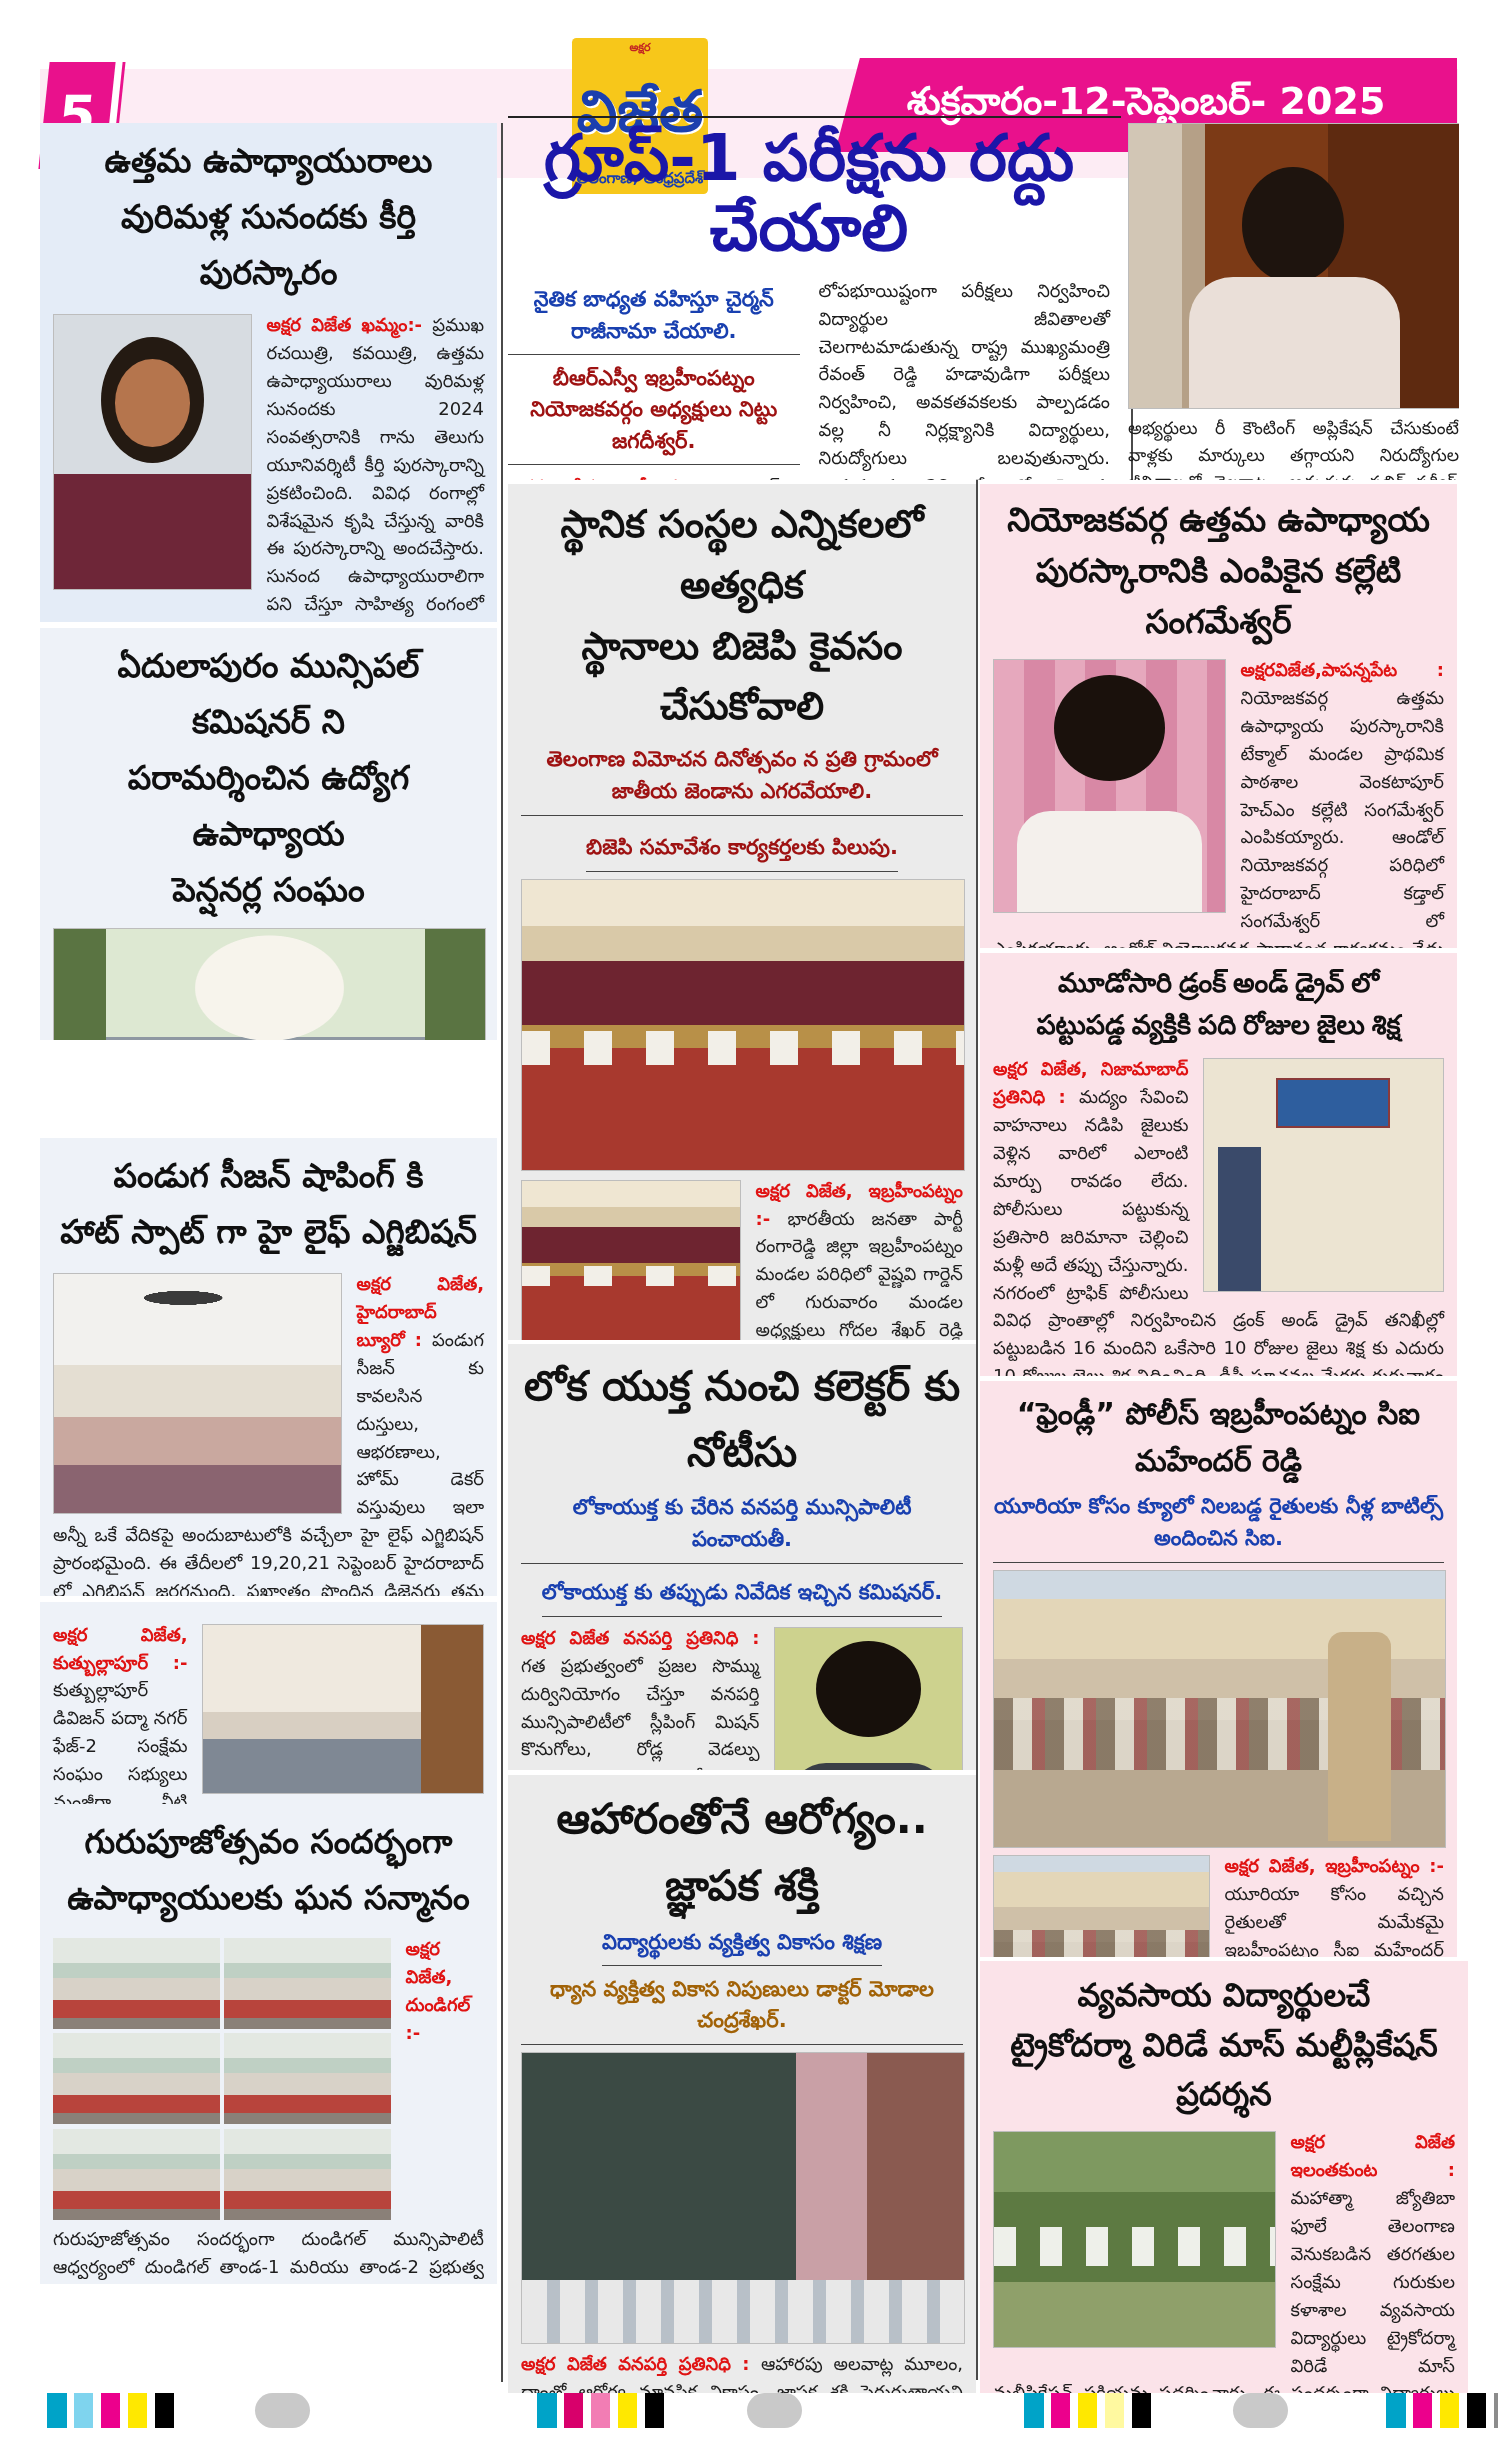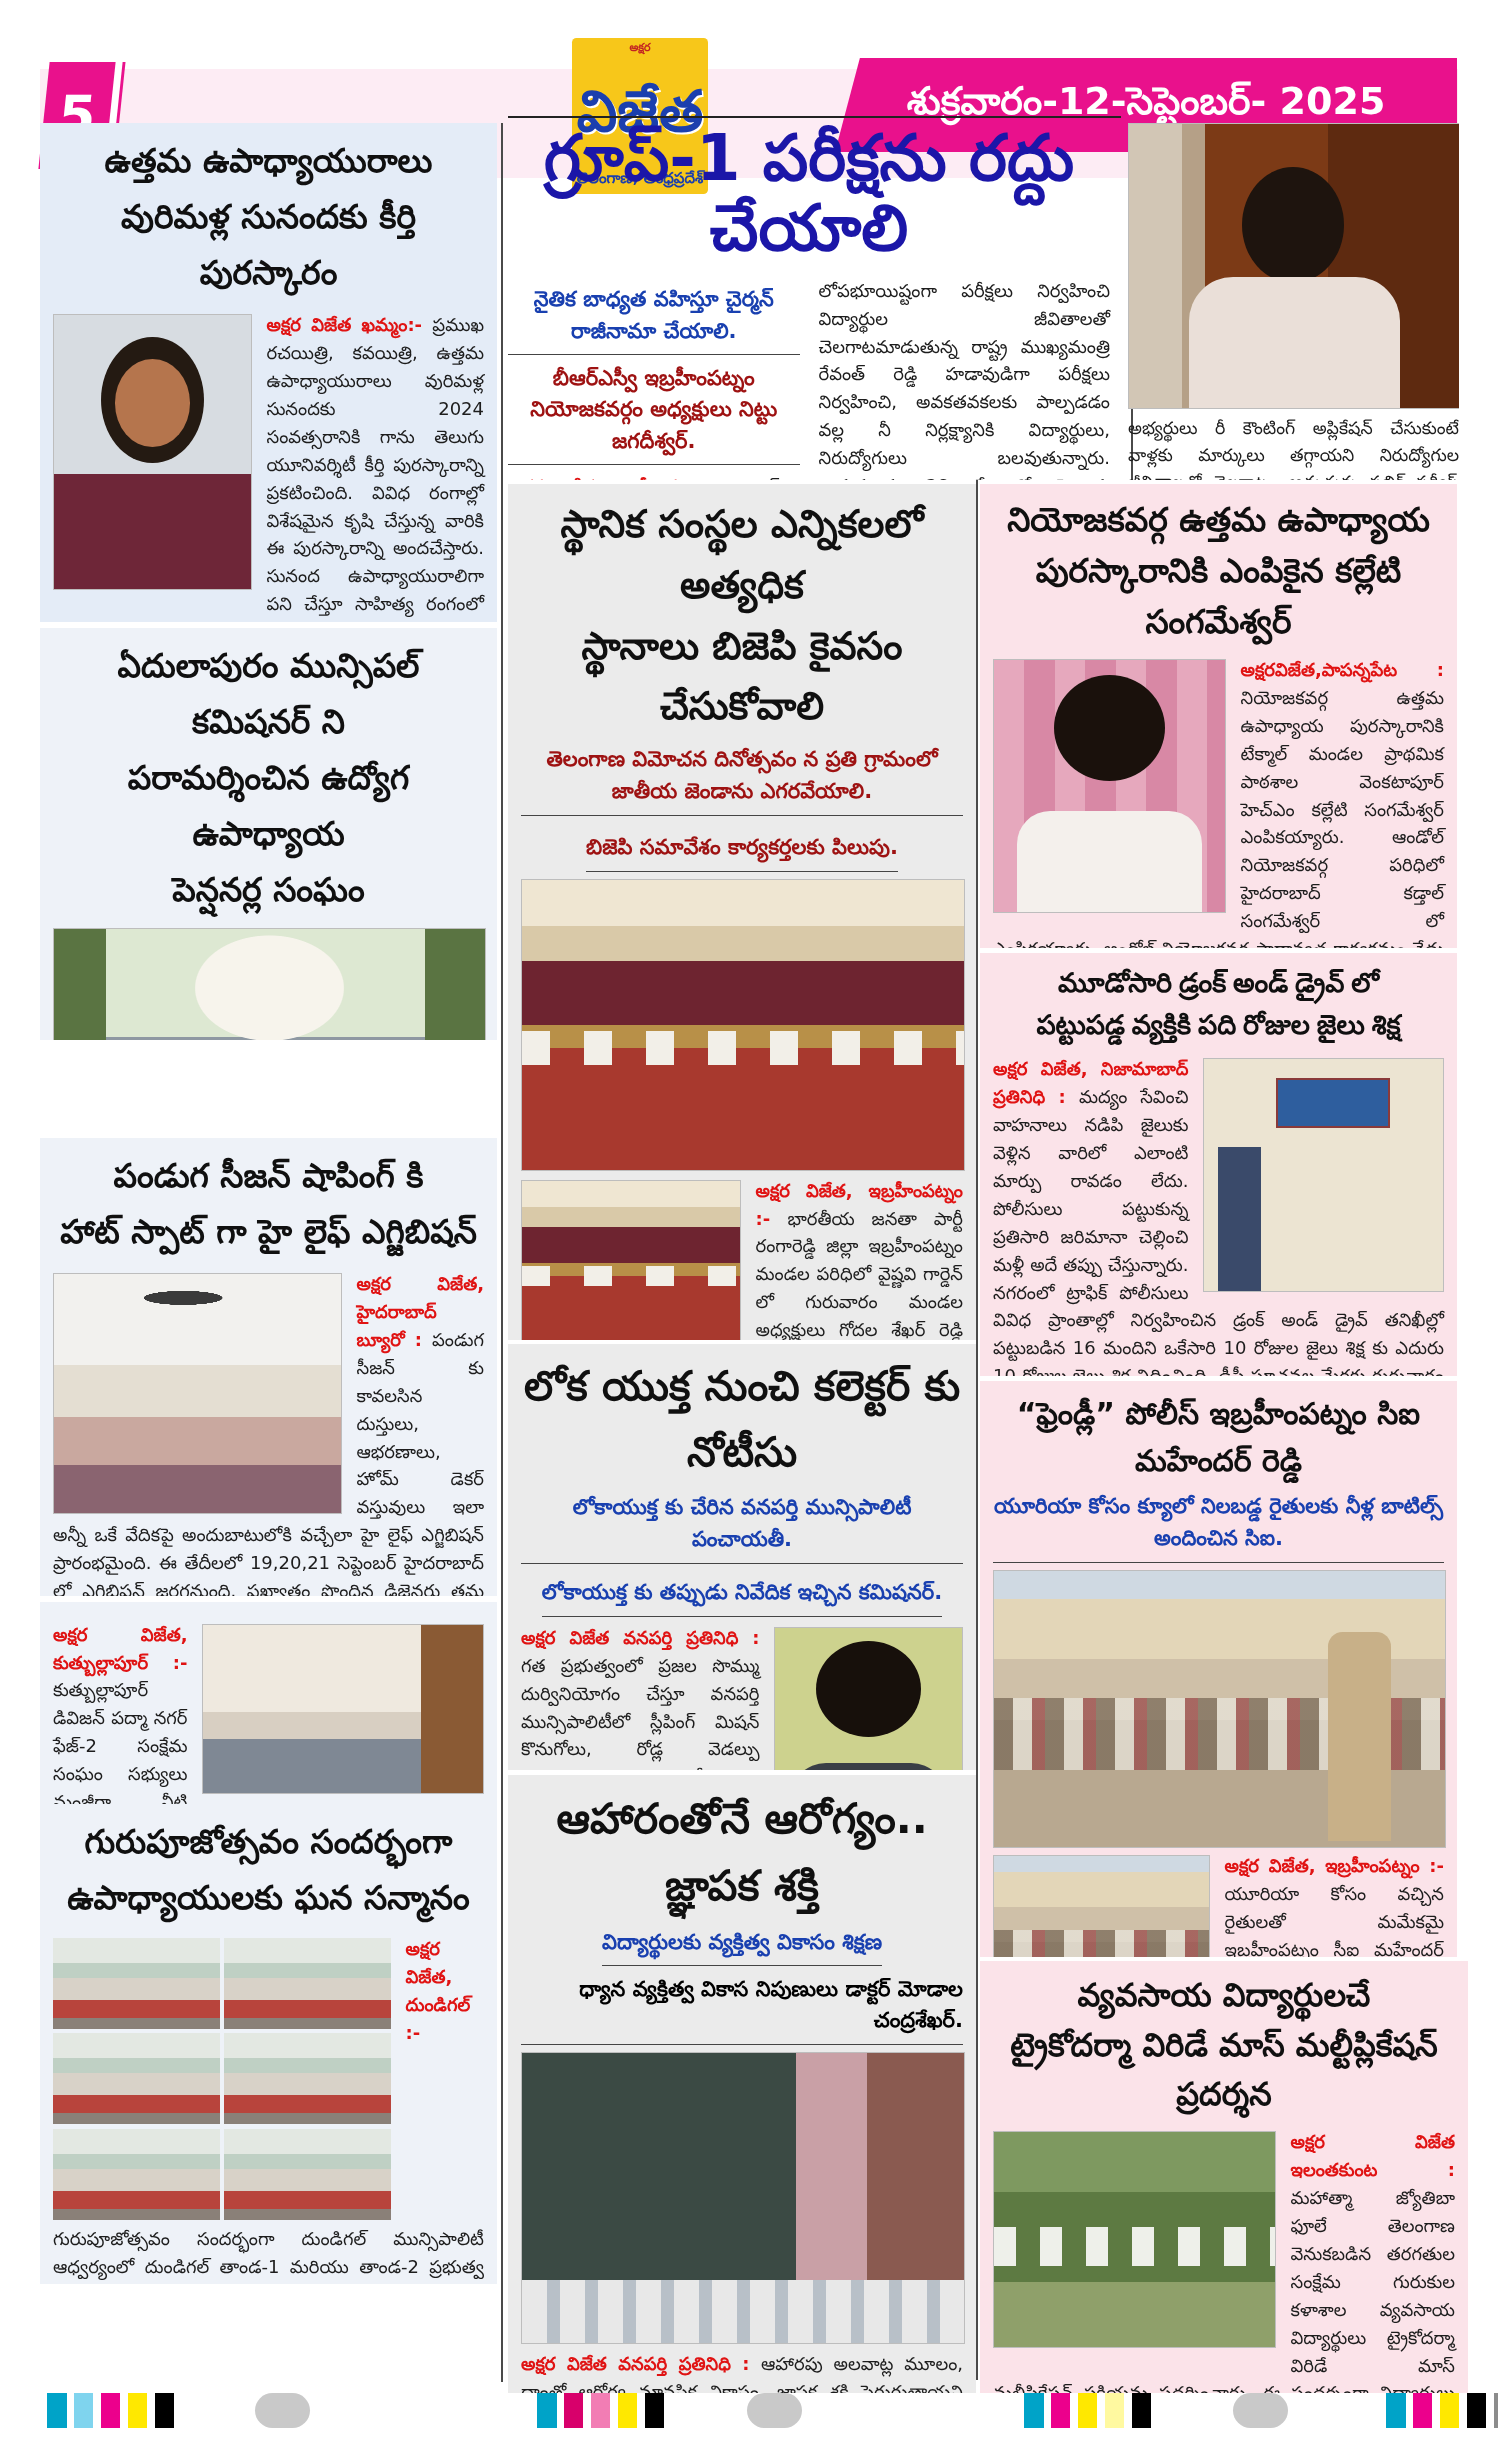--- a/index.html
+++ b/index.html
@@ -212,21 +212,21 @@
   <div class="body-text">
     <div class="photo ph-man-green fr" style="width:187px;height:218px;"></div>
     <span class="byline">అక్షర విజేత వనపర్తి ప్రతినిధి : </span><span>గత ప్రభుత్వంలో ప్రజల సొమ్ము దుర్వినియోగం చేస్తూ వనపర్తి మున్సిపాలిటీలో స్లీపింగ్ మిషన్ కొనుగోలు, రోడ్ల వెడల్పు సందర్భంగా అద్దెకు తీసుకున్న జెసిపిలు, ట్రాక్టర్ లు, వాడిన సందర్భంగా అక్రమాలు జరిగినట్లు ఫిర్యాదు చేయగా వనపర్తి మున్సిపల్ కమిషనర్ లోకాయుక్త కు తప్పుడు నివేదిక ఇచ్చినట్లు తెలిపారు. ఈ అంశంపై తెలంగాణ మున్సిపల్ కమిషన్ వెంకటేశ్వర్లు లోకాయుక్త పరిశీలనలో పలు అక్రమాలు జరిగినట్లు గుర్తించారు.</span>
     
   </div>
 </div>
 
 <div class="abs art bg-gray" style="left:508px;top:1775px;width:468px;height:618px;">
   <div class="hl hl-mid" style="font-size:42px;">ఆహారంతోనే ఆరోగ్యం.. జ్ఞాపక శక్తి</div>
   <div class="subhead sub-blue"><span>విద్యార్థులకు వ్యక్తిత్వ వికాసం శిక్షణ</span></div>
-  <div class="subhead" style="margin-top:1px;color:#000000;text-align:right;"><span>ధ్యాన వ్యక్తిత్వ వికాస నిపుణులు డాక్టర్ మోడాల చంద్రశేఖర్.</span></div>
+  <div class="subhead" style="margin-top:1px;color:#a16207;"><span>ధ్యాన వ్యక్తిత్వ వికాస నిపుణులు డాక్టర్ మోడాల చంద్రశేఖర్.</span></div>
   <div class="photo ph-blackboard" style="width:100%;height:290px;margin:5.8px 0;"></div>
   <div class="body-text">
     <span class="byline">అక్షర విజేత వనపర్తి ప్రతినిధి : </span><span>ఆహారపు అలవాట్ల మూలం, దాంతో ఆరోగ్య మానసిక వికాసం, జ్ఞాపక శక్తి పెరుగుతాయని ధ్యాన వ్యక్తిత్వ వికాస నిపుణులు డాక్టర్ మోడాల చంద్రశేఖర్ అన్నారు. ఆయన గురువారం పాఠశాల విద్యార్థులకు వ్యక్తిత్వ వికాసం, జ్ఞాపక శక్తి పెంపుపై ప్రత్యేక శిక్షణ ఇచ్చారు. మంచి ఆహారం, ధ్యానం, క్రమశిక్షణతో విద్యార్థులు ఉన్నత శిఖరాలు చేరుకోగలరని సూచించారు. విద్యార్థులు చెడు అలవాట్లకు దూరంగా ఉండి చదువుపై దృష్టి పెట్టాలని, తల్లిదండ్రుల ఆశలను నెరవేర్చాలని పిలుపునిచ్చారు. ఈ కార్యక్రమంలో పాఠశాల ప్రధానోపాధ్యాయులు, ఉపాధ్యాయులు, విద్యార్థులు పాల్గొన్నారు.</span>
   </div>
 </div>
 
 <div class="abs art bg-pink" style="left:980px;top:484px;width:477px;height:464px;">
   <div class="hl hl-right">నియోజకవర్గ ఉత్తమ ఉపాధ్యాయ
 పురస్కారానికి ఎంపికైన కల్లేటి సంగమేశ్వర్</div>
   <div class="body-text" style="margin-top:8.7px;">

